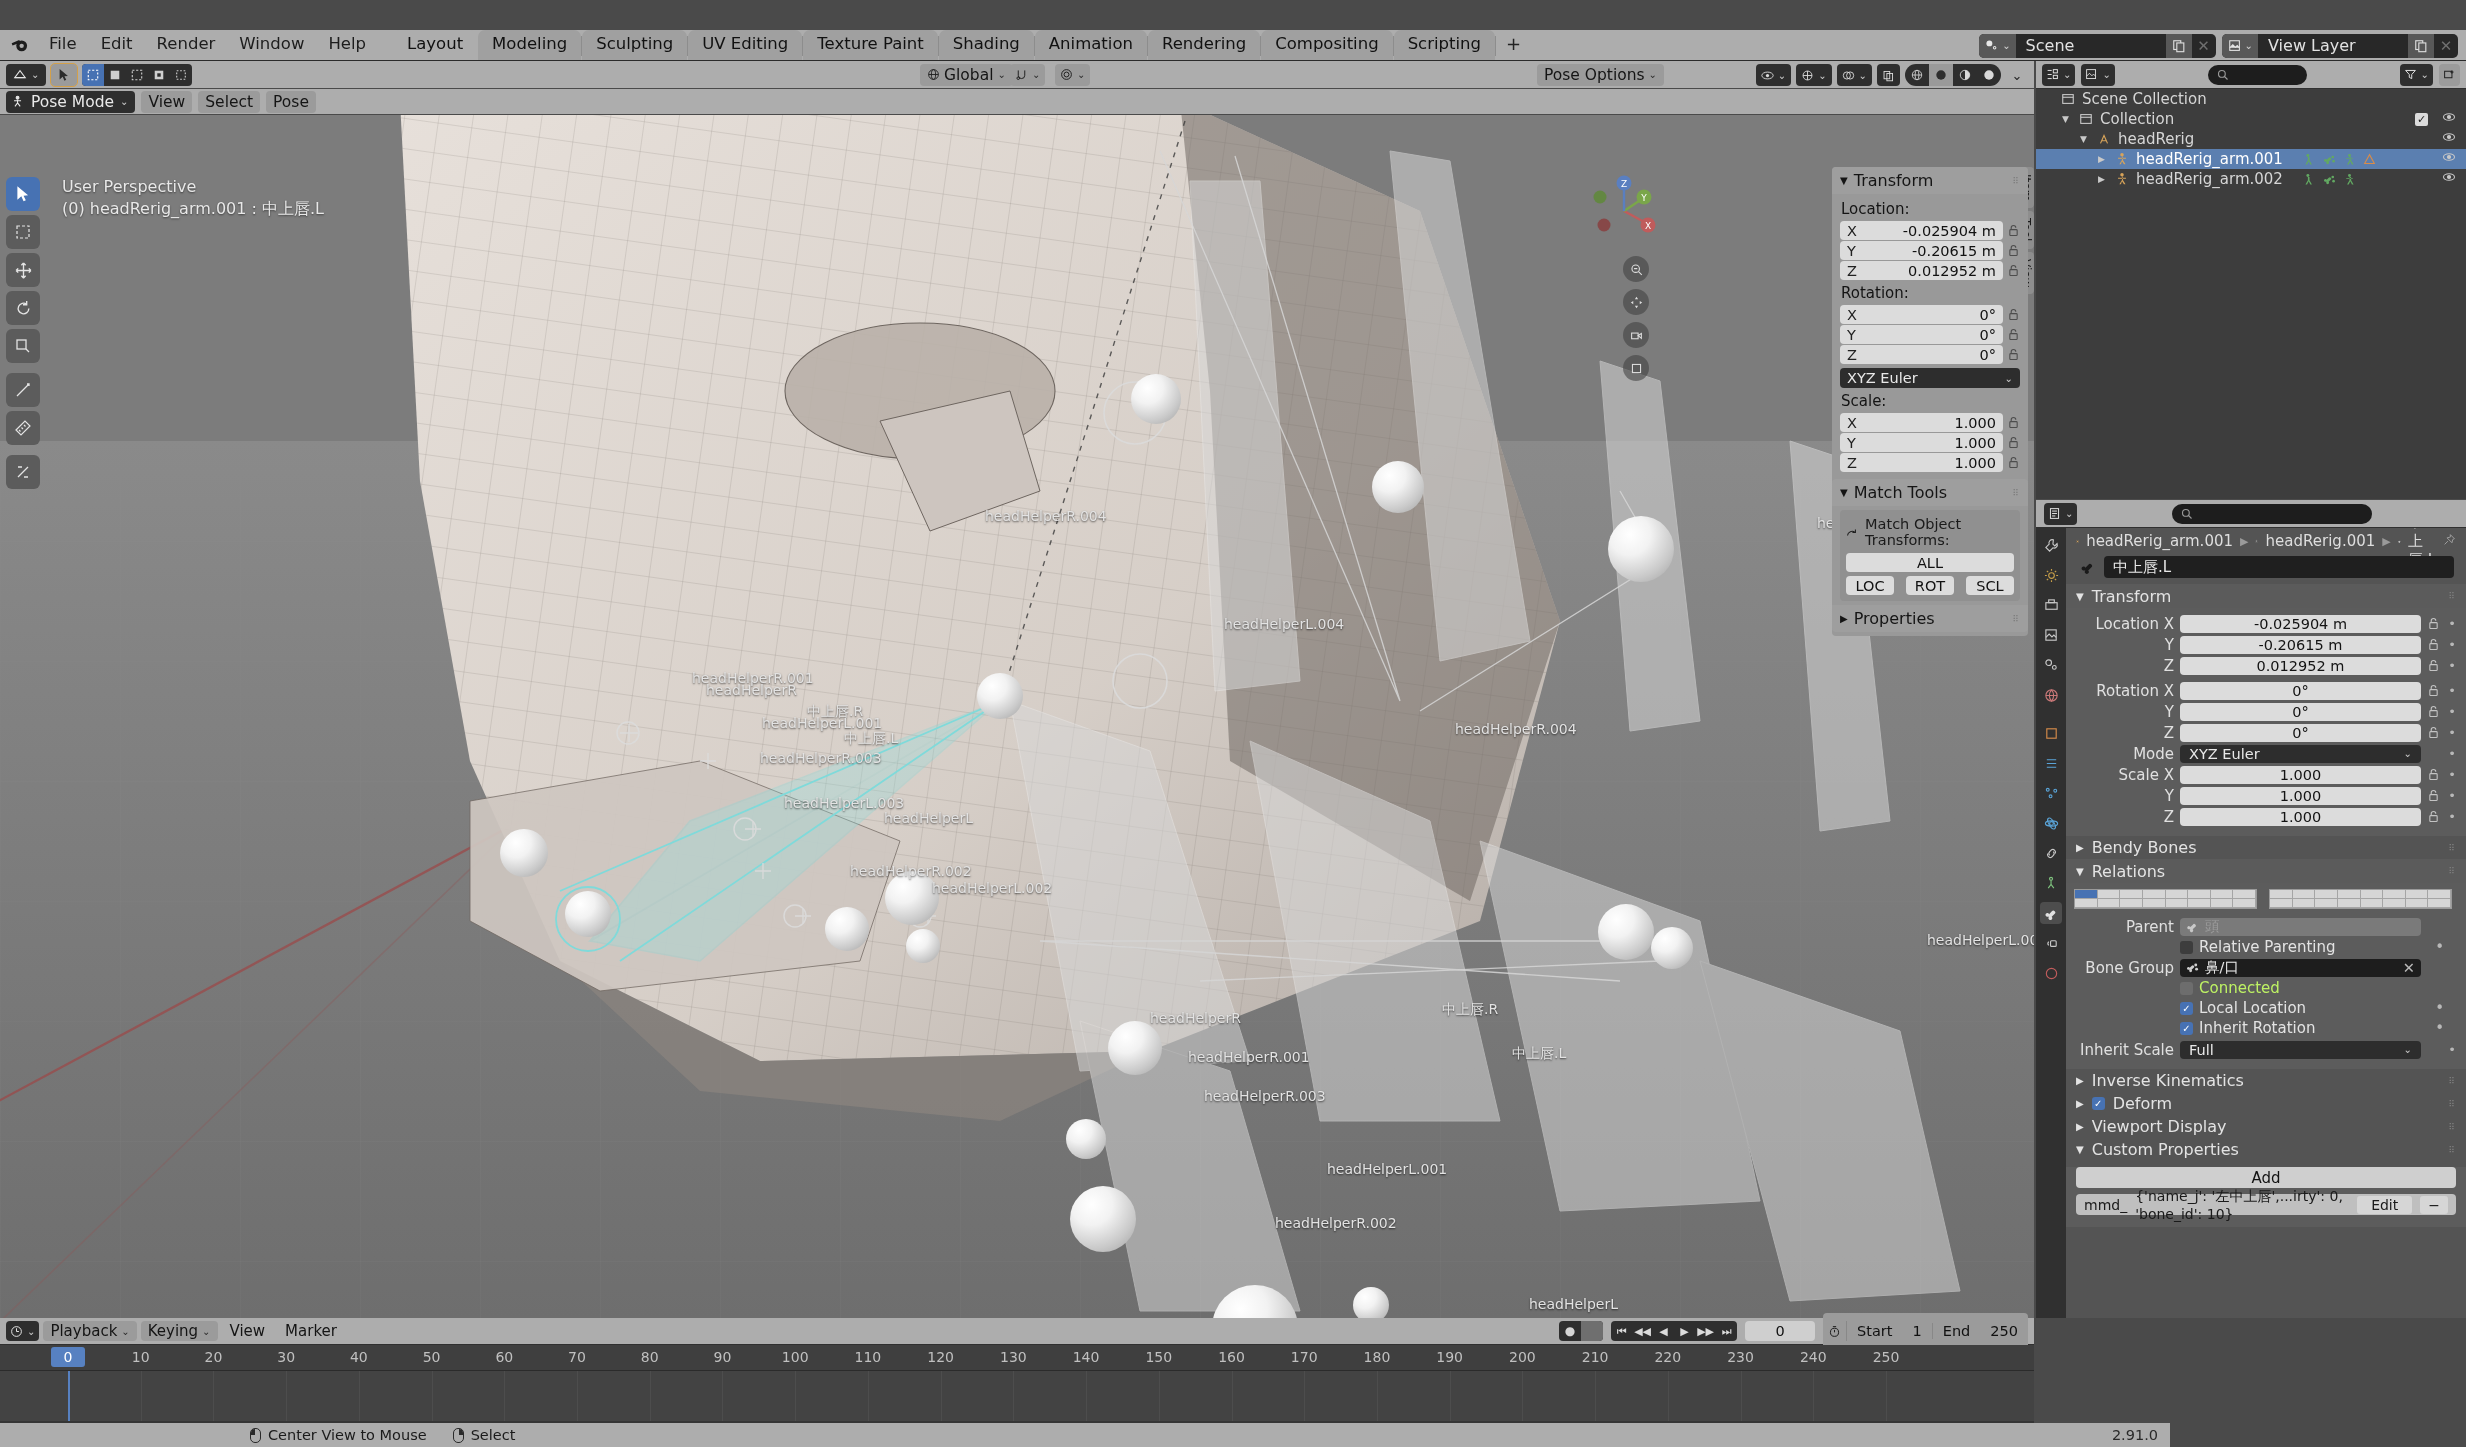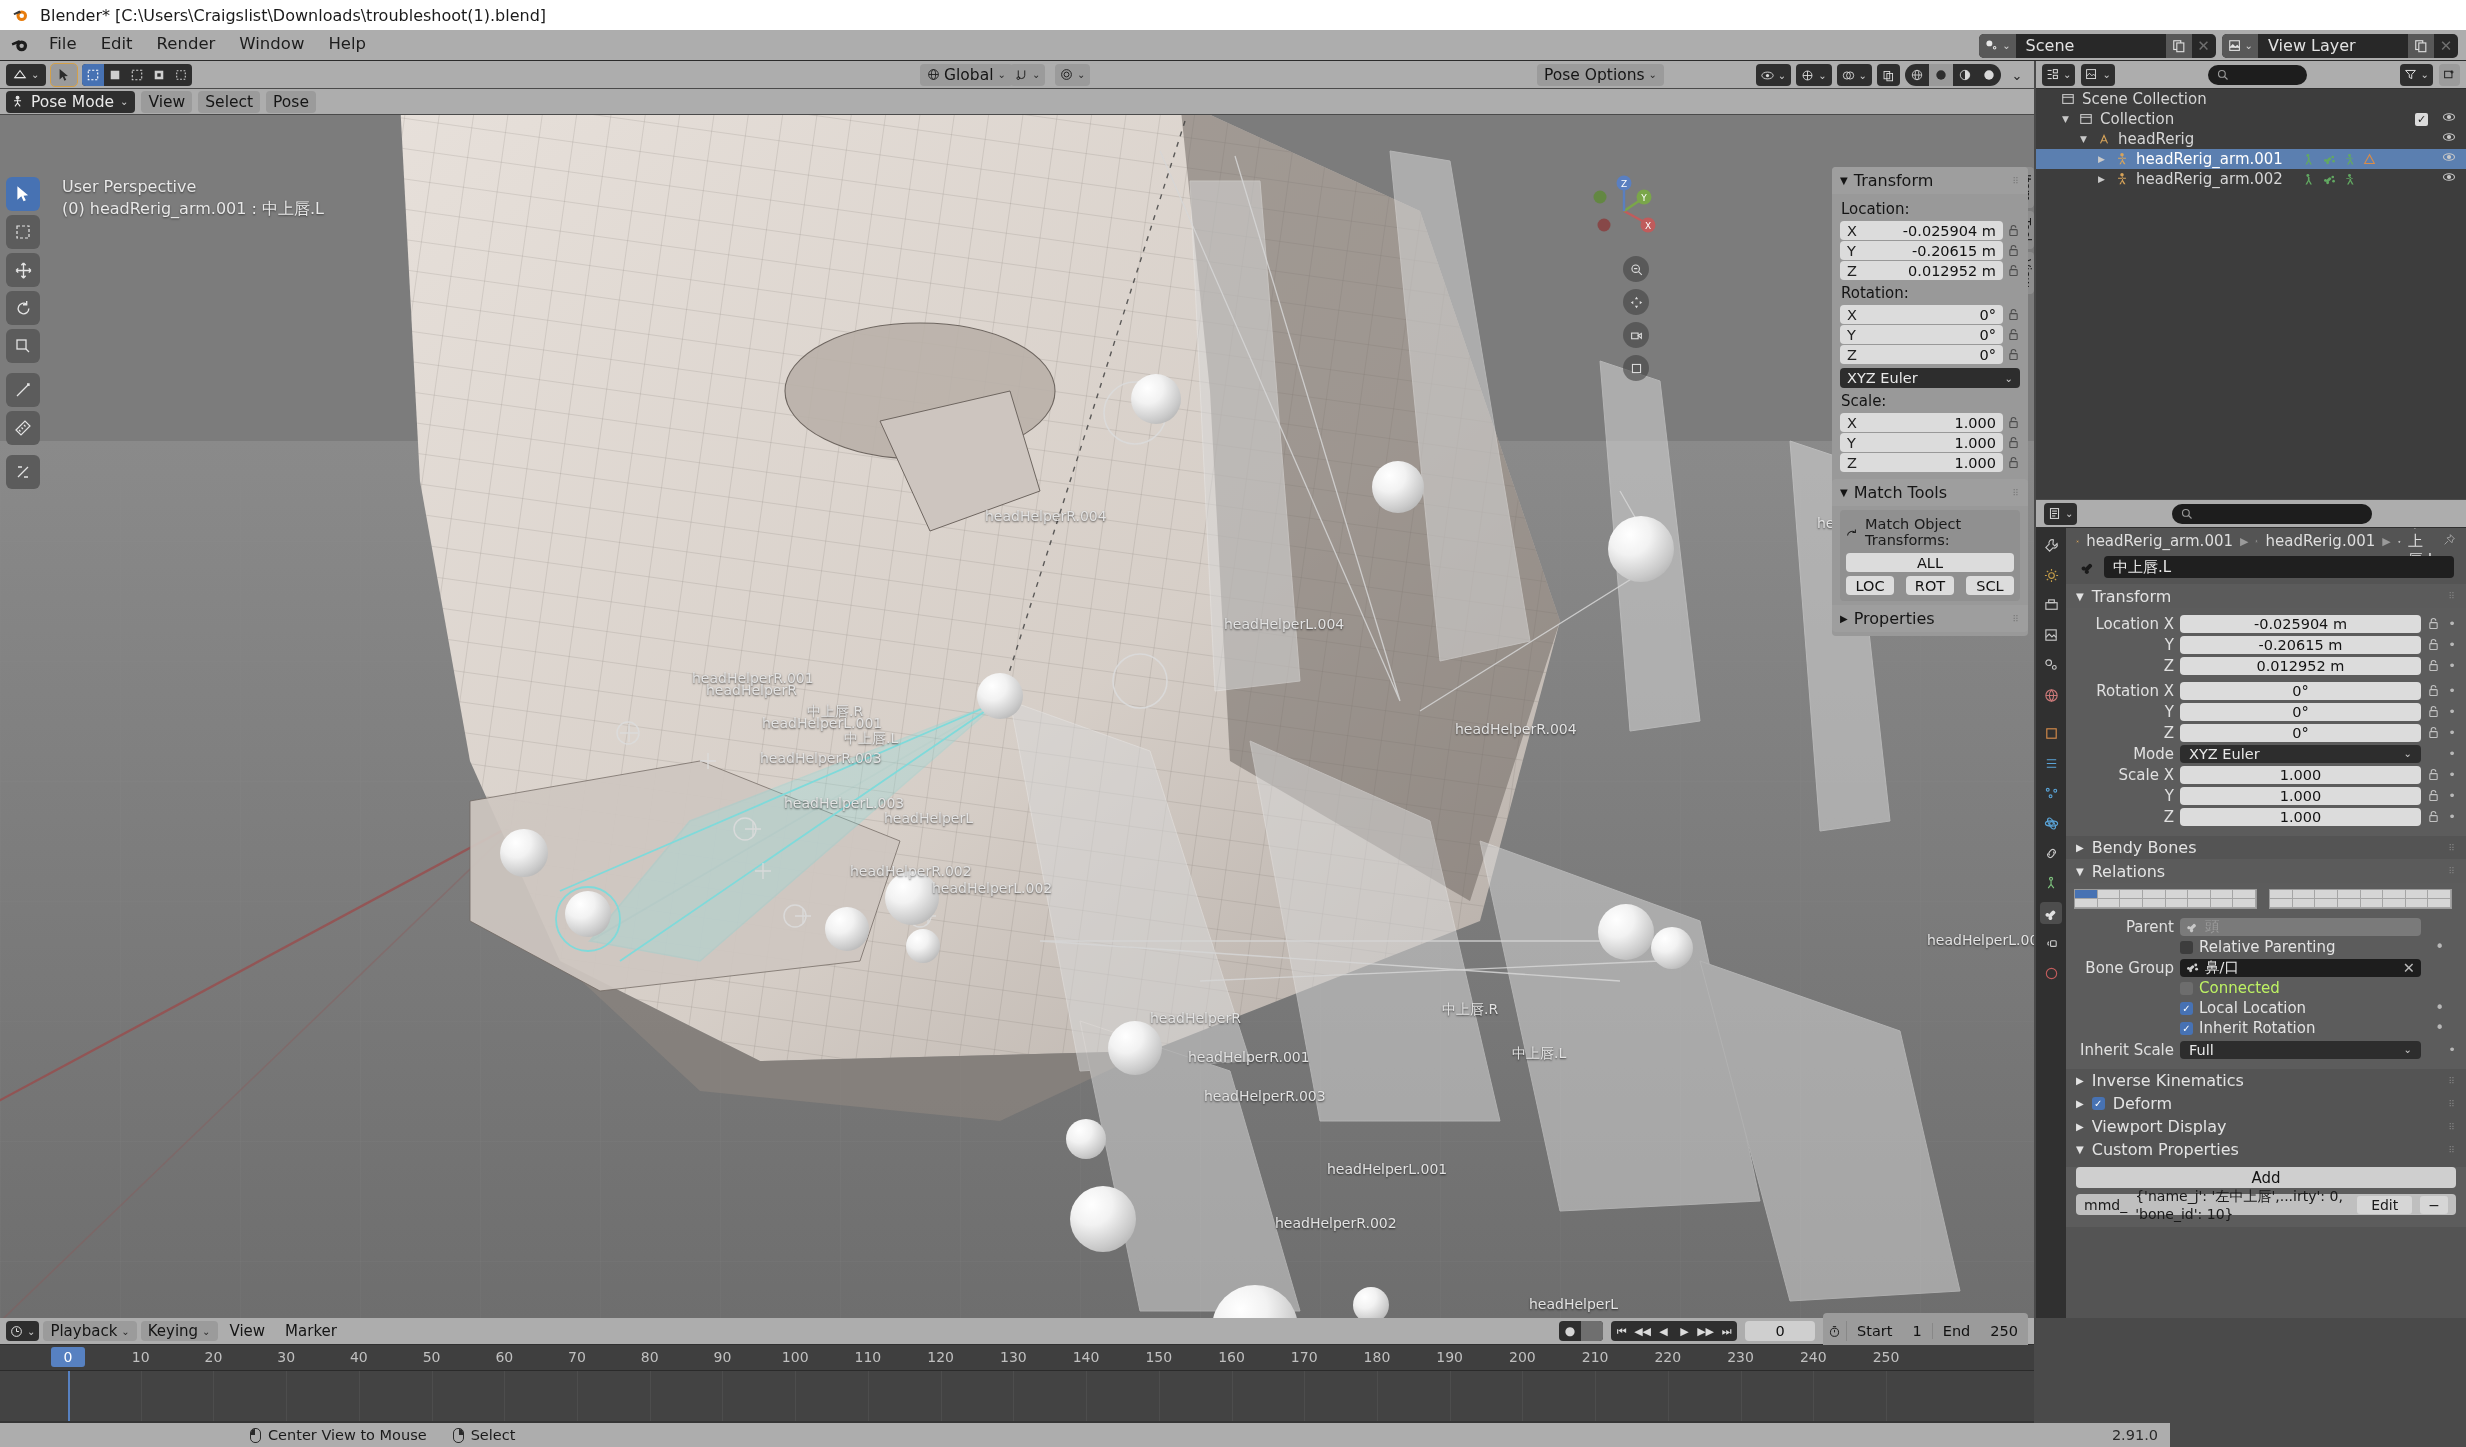--- a/index.html
+++ b/index.html
@@ -220,41 +220,46 @@
   .scene{position:absolute;inset:0;}
   .bone-label{position:absolute;color:#e3e3e3;font-size:14px;text-shadow:0 1px 2px rgba(0,0,0,.65);white-space:nowrap;padding-left:32px;}
   .ball{position:absolute;border-radius:50%;background:radial-gradient(circle at 33% 28%, #ffffff 0%, #f2f2f2 32%, #c9c9c9 68%, #9e9e9e 100%);}
   svg.scene-svg{position:absolute;inset:0;width:100%;height:100%;}
 </style>
 </head>
 <body>
 
 <div class="app">
 
-  <div class="winbar">
-    <svg class="blender-logo" viewBox="0 0 24 24">
-      <circle cx="13" cy="13" r="7" fill="#e87d0d"></circle>
-      <circle cx="13" cy="13" r="3" fill="#fff"></circle>
-      <path d="M2 10 L10 6 L12 9 L3 12 Z" fill="#3a3a3a"></path>
-    </svg>
-    <span>Blender* [C:\Users\Craigslist\Downloads\troubleshoot(1).blend]</span>
-  </div>
 
   <div class="topbar">
     <div class="topbar-left">
       <svg width="20" height="20" viewBox="0 0 24 24" style="margin-right:6px">
         <circle cx="14" cy="13" r="6.5" fill="#1d1d1d"></circle>
         <circle cx="14" cy="13" r="2.6" fill="#adadad"></circle>
         <path d="M2 10 L11 6 L13 9 L3 12.5 Z" fill="#1d1d1d"></path>
       </svg>
       <div class="menu-item">File</div>
       <div class="menu-item">Edit</div>
       <div class="menu-item">Render</div>
       <div class="menu-item">Window</div>
       <div class="menu-item">Help</div>
+    </div>
+    <div class="ws-tabs">
+      <div class="ws-tab active">Layout</div>
+      <div class="ws-tab">Modeling</div>
+      <div class="ws-tab">Sculpting</div>
+      <div class="ws-tab">UV Editing</div>
+      <div class="ws-tab">Texture Paint</div>
+      <div class="ws-tab">Shading</div>
+      <div class="ws-tab">Animation</div>
+      <div class="ws-tab">Rendering</div>
+      <div class="ws-tab">Compositing</div>
+      <div class="ws-tab">Scripting</div>
+      <div class="ws-plus">+</div>
     </div>
 
     <div class="topbar-right">
       <div class="id-block">
         <div class="id-icon-btn">
           <svg width="14" height="14" viewBox="0 0 16 16">
               <circle cx="5" cy="5" r="3.4" fill="#e6e6e6"></circle>
               <circle cx="11" cy="10" r="2" fill="#e6e6e6"></circle>
               <circle cx="11" cy="10" r="0.9" fill="#585858"></circle>
             </svg>

